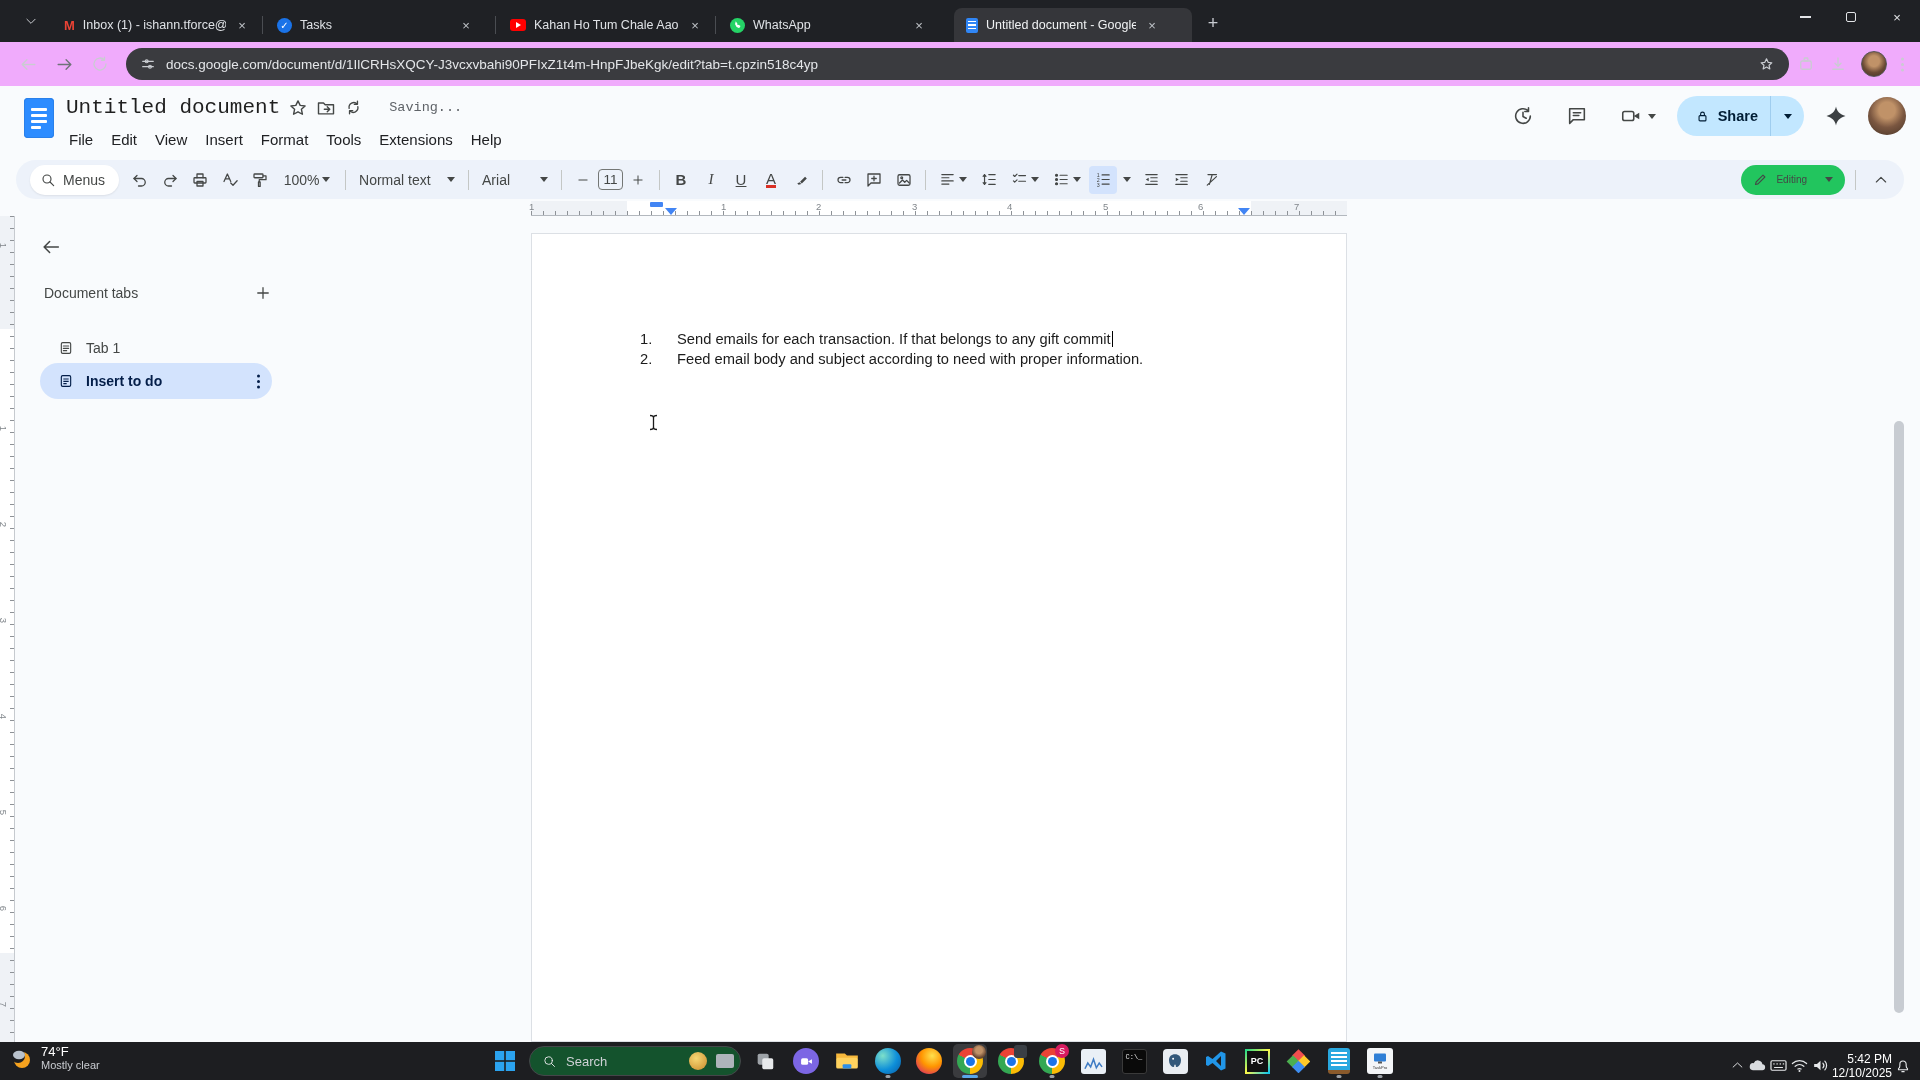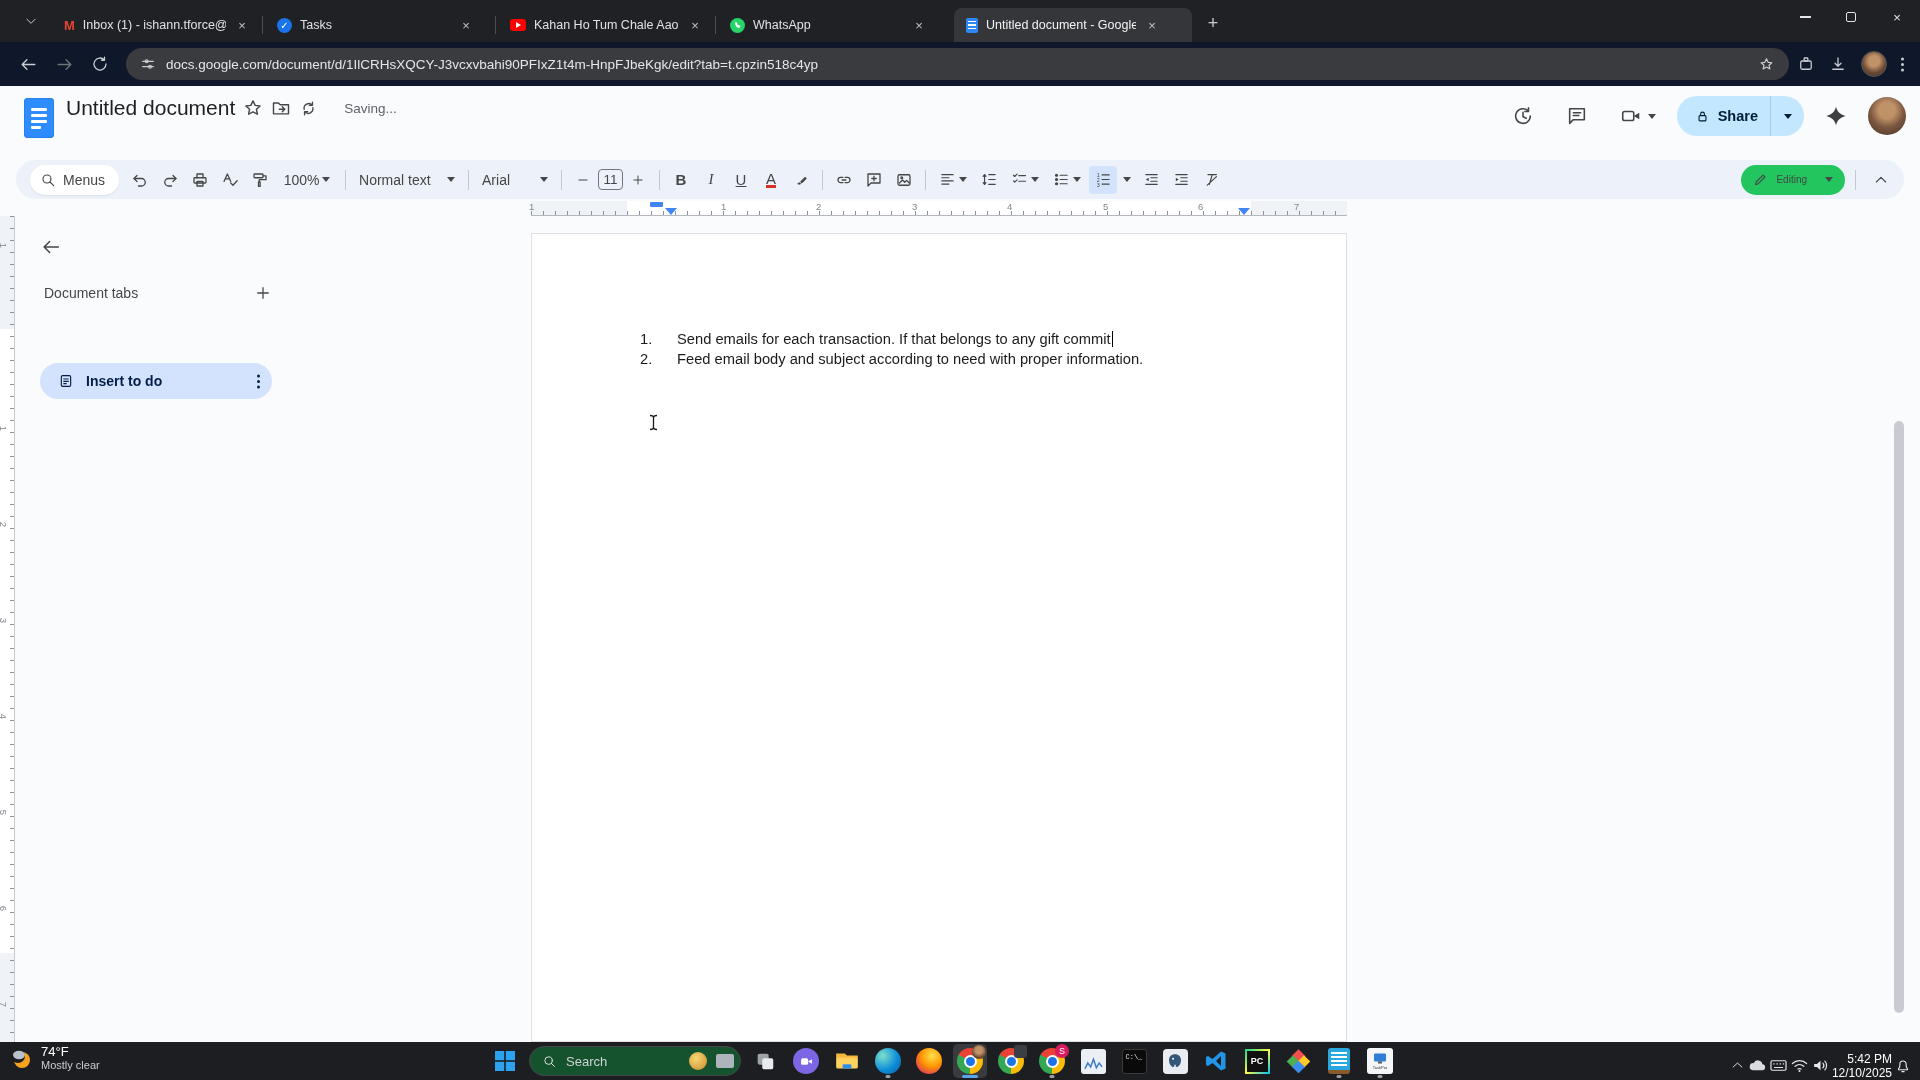--- a/index.html
+++ b/index.html
@@ -13,35 +13,35 @@
   .tab .title { white-space:nowrap; overflow:hidden; max-width:150px; flex:1; }
   .tab .close { width:16px; height:16px; border-radius:50%; display:flex; align-items:center; justify-content:center; font-size:13px; color:#C0C4C9; }
   .tab.active { background:#35363A; color:#F1F3F4; }
   .tab-sep { width:1px; height:18px; background:#4A4D52; margin:0 2px 8px 2px; }
   .newtab { width:26px; height:26px; margin:0 0 6px 8px; display:flex; align-items:center; justify-content:center; color:#C7CBD1; font-size:18px; border-radius:50%; }
   .wincontrols { position:absolute; right:0; top:0; height:34px; display:flex; }
   .winbtn { width:46px; height:34px; display:flex; align-items:center; justify-content:center; color:#E3E5E8; font-size:13px; }
   .winbtn .min { width:11px; height:1.4px; background:#E3E5E8; }
   .winbtn .max { width:10px; height:10px; border:1.4px solid #E3E5E8; border-radius:2px; }
 
-  .urlrow { position:absolute; left:0; top:42px; width:1920px; height:44px; background:#0f172a; display:flex; align-items:center; padding:0 10px; }
+  .urlrow { position:absolute; left:0; top:42px; width:1920px; height:44px; background:#f0abfc; display:flex; align-items:center; padding:0 10px; }
   .navbtn { width:30px; height:30px; display:flex; align-items:center; justify-content:center; margin:0 3px; }
   .omnibox { flex:1; height:32px; margin:0 8px; background:#3A3B3F; border-radius:16px; display:flex; align-items:center; padding:0 14px; gap:10px; }
   .omnibox .url { color:#E4E6E9; font-size:13.5px; white-space:nowrap; overflow:hidden; flex:1; }
   .url-right { display:flex; align-items:center; gap:14px; margin-right:6px; }
   .avatar-sm { width:26px; height:26px; border-radius:50%; background:radial-gradient(circle at 50% 38%, #C09268 28%, #6B4A35 60%, #3E2E25); border:1px solid #555; }
 
   svg.ci { stroke:#C9CCD1; fill:none; stroke-width:1.7; stroke-linecap:round; stroke-linejoin:round; }
   svg.ci.dim { stroke:#6E7378; }
 
   
   .docshead { position:absolute; left:0; top:86px; width:1920px; height:72px; background:#F9FBFD; }
   .docs-logo { position:absolute; left:24px; top:12px; width:30px; height:40px; background:#2D8CFF; border-radius:4px; box-shadow:inset 0 0 0 1px #2A80EA; }
   .docs-logo i { position:absolute; left:7px; height:2.5px; background:#fff; border-radius:1px; }
-  .titlerow { position:absolute; left:66px; top:10px; display:flex; align-items:center; gap:8px; }
+  .titlerow { position:absolute; left:66px; top:10px; display:flex; align-items:center; gap:8px;font-family:Liberation Mono, monospace; }
   .doc-title { font-size:21px; color:#1F1F1F; }
   .status { font-size:13.5px; color:#5F6368; margin-left:18px; }
   .menurow { position:absolute; left:60px; top:42px; display:flex; }
   .menu-item { font-size:15px; color:#202124; padding:3px 9px; border-radius:8px; }
   .head-right { position:absolute; right:14px; top:8px; display:flex; align-items:center; gap:10px; }
   .hr-icon { width:44px; height:44px; display:flex; align-items:center; justify-content:center; border-radius:50%; }
   .share-pill { height:40px; background:#C2E7FF; border-radius:20px; display:flex; align-items:center; color:#001D35; }
   .share-main { display:flex; align-items:center; gap:8px; padding:0 12px 0 18px; font-size:14.5px; font-weight:600; }
   .share-drop { width:34px; height:40px; border-left:1px solid #9FCDEF; display:flex; align-items:center; justify-content:center; }
   .avatar-lg { width:38px; height:38px; border-radius:50%; background:radial-gradient(circle at 50% 35%, #C09268 26%, #7A5640 55%, #473427); }
@@ -234,20 +234,30 @@
         </svg>
       <svg class="di" width="20" height="20" viewBox="0 0 24 24">
           <path d="M3 6h6l2 2h10v11H3z"></path>
           <path d="M10 13.5h6M13.5 10.5l3 3-3 3"></path>
         </svg>
       <svg class="di" width="19" height="19" viewBox="0 0 24 24">
           <path d="M6.5 13a6 6 0 0 1 10.2-5.3M17.5 11a6 6 0 0 1-10.2 5.3M17 4v4h-4M7 20v-4h4"></path>
         </svg>
       <span class="status">Saving...</span>
     </div>
+    <div class="menurow">
+      <span class="menu-item">File</span>
+      <span class="menu-item">Edit</span>
+      <span class="menu-item">View</span>
+      <span class="menu-item">Insert</span>
+      <span class="menu-item">Format</span>
+      <span class="menu-item">Tools</span>
+      <span class="menu-item">Extensions</span>
+      <span class="menu-item">Help</span>
+    </div>
     <div class="head-right">
       <div class="hr-icon">
         <svg class="di" width="22" height="22" viewBox="0 0 24 24">
             <path d="M20 12a8 8 0 1 1-2.4-5.7M18 3v4h-4M12 8v4.5l3.5 2"></path>
           </svg>
       </div>
       <div class="hr-icon">
         <svg class="di" width="22" height="22" viewBox="0 0 24 24">
             <path d="M4 4h16v12H8l-4 4z"></path>
             <path d="M8 8.5h8M8 11.5h6"></path>
@@ -465,20 +475,27 @@
         </svg>
     </div>
 
     <div class="tabspanel-header">
       <span class="tabspanel-title">Document tabs</span>
       <svg class="di" width="18" height="18" viewBox="0 0 24 24">
           <path d="M12 5v14M5 12h14"></path>
         </svg>
     </div>
 
+    <div class="doctab" style="top:114px">
+      <svg class="di" width="16" height="16" viewBox="0 0 24 24">
+          <rect x="5" y="4" width="14" height="16" rx="2"></rect>
+          <path d="M8 9h8M8 12.5h8M8 16h5"></path>
+        </svg>
+      <span>Tab 1</span>
+    </div>
     <div class="doctab selected" style="top:147px">
       <svg width="16" height="16" viewBox="0 0 24 24" fill="none" stroke="#041E49" stroke-width="1.7">
           <rect x="5" y="4" width="14" height="16" rx="2"></rect>
           <path d="M8 9h8M8 12.5h8M8 16h5"></path>
         </svg>
       <span>Insert to do</span>
       <span class="spacer"></span>
       <span class="kebab-v" style="background:#041E49;box-shadow:0 -5.5px 0 #041E49,0 5.5px 0 #041E49"></span>
     </div>
 

